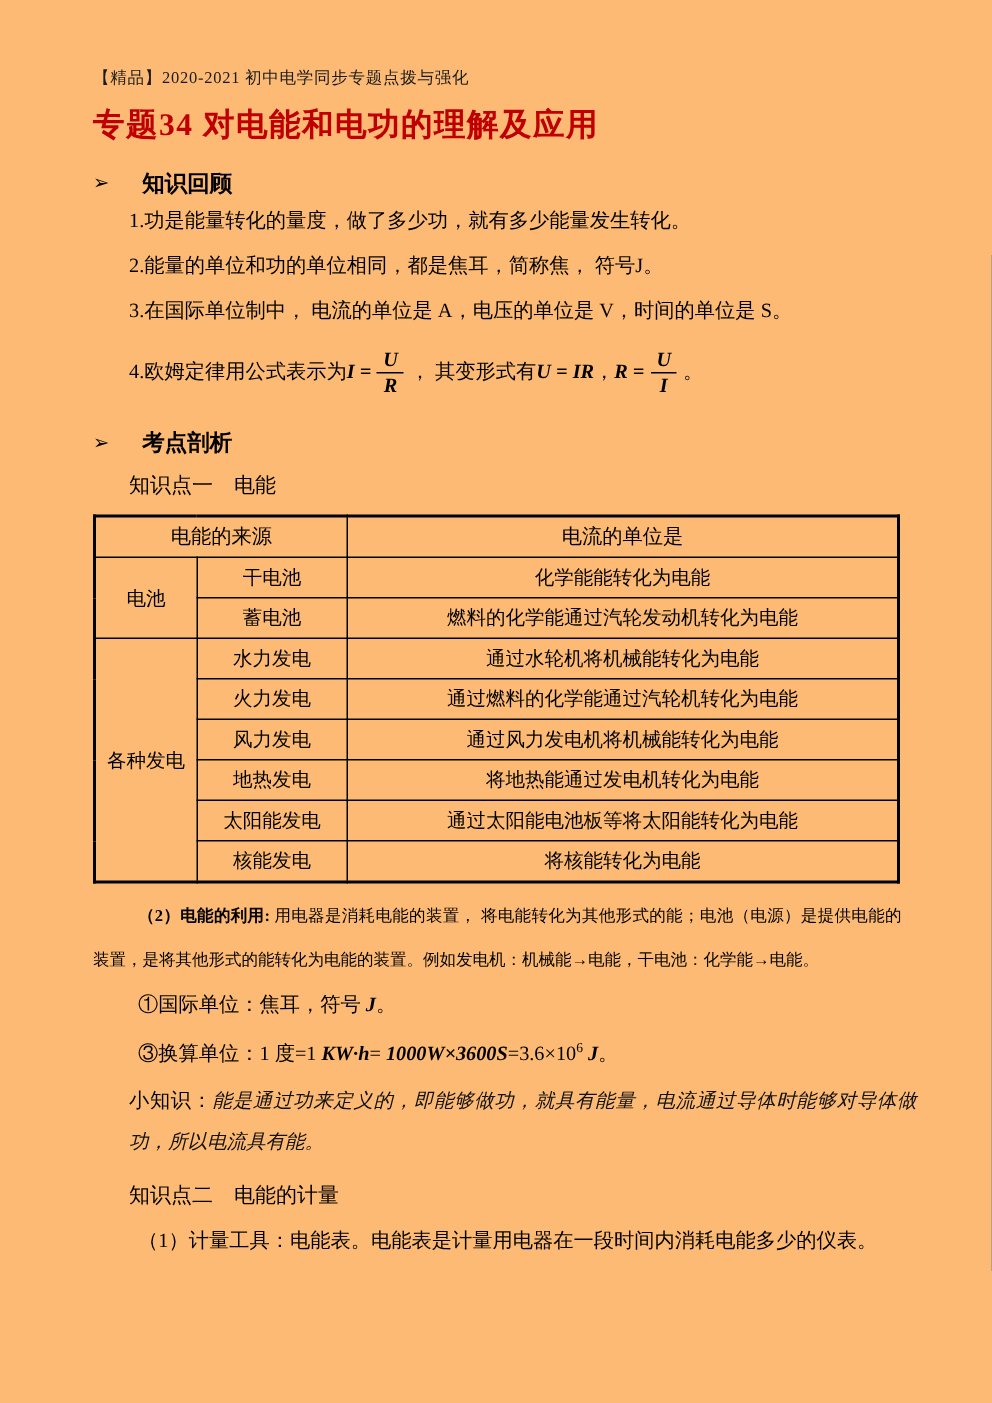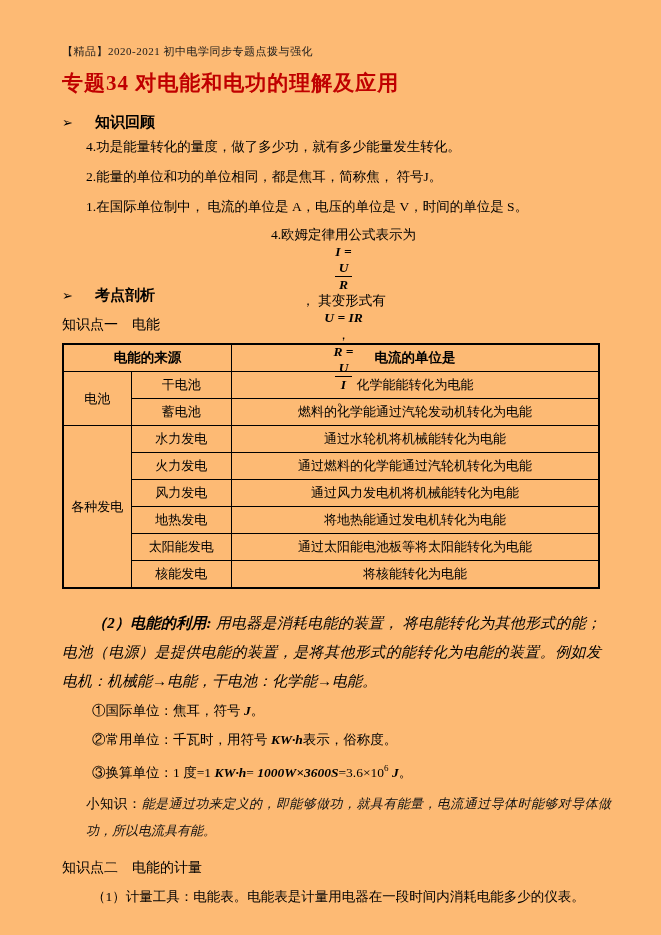--- a/index.html
+++ b/index.html
@@ -40,31 +40,31 @@
     margin-left:24px;
     font-size:13.5px;
     line-height:30px;
   }
   .formula-line{
     margin-left:24px;
     font-size:13.5px;
     margin-top:4px;margin-bottom:4px;
     display:flex;align-items:center;
     height:44px;
-    flex-direction:column;
   }
   .mvar{font-weight:bold;font-style:italic;font-family:"Liberation Serif",serif;}
   .frac{
     display:inline-block;text-align:center;vertical-align:middle;
     font-weight:bold;font-style:italic;line-height:1.15;
     margin:0 4px;
   }
   .frac .num{display:block;border-bottom:1.5px solid #000;padding:0 4px;}
   .frac .den{display:block;padding:0 4px;}
   .kp-title{
+    margin-left:24px;
     font-size:14px;
     line-height:28px;
     margin-top:6px;
   }
   .sub-heading{
     margin-left:30px;
     font-size:14px;font-weight:bold;
     line-height:27px;
     margin-top:2px;
   }
@@ -74,28 +74,27 @@
     margin-top:4px;
     font-size:13px;
   }
   table.src td{
     border:1px solid #000;
     text-align:center;
     height:26px;
     padding:0 2px;
   }
   table.src{border:2px solid #000;}
-  table.src .hdr{font-weight:bold;font-size:13.5px;}
+  table.src .hdr{font-weight:normal;font-size:13.5px;}
   .para{
-    font-size:15px;
+    font-size:11px;
     line-height:29px;
     text-align:justify;
     text-indent:30px;
-    margin-top:20px;
-    font-style:italic;
+    margin-top:8px;
   }
   .unit-line{
     margin-left:30px;
     font-size:13.5px;
     line-height:29px;
   }
   .unit-line sup{font-size:9px;}
   .tip{
     margin-left:24px;margin-right:-10px;
     font-size:13px;
@@ -113,23 +112,23 @@
 
   <div class="doc-header">【精品】2020-2021 初中电学同步专题点拨与强化</div>
 
   <div class="doc-title">专题34 对电能和电功的理解及应用</div>
 
   <div class="sec-heading">
     <span class="arrow">➢</span>
     <span>知识回顾</span>
   </div>
 
-  <div class="body-line">4.功是能量转化的量度，做了多少功，就有多少能量发生转化。</div>
+  <div class="body-line">1.功是能量转化的量度，做了多少功，就有多少能量发生转化。</div>
   <div class="body-line">2.能量的单位和功的单位相同，都是焦耳，简称焦， 符号J。</div>
-  <div class="body-line">1.在国际单位制中， 电流的单位是 A，电压的单位是 V，时间的单位是 S。</div>
+  <div class="body-line">3.在国际单位制中， 电流的单位是 A，电压的单位是 V，时间的单位是 S。</div>
 
   <div class="formula-line">
     <span>4.欧姆定律用公式表示为 </span>
     <span class="mvar">I =</span>
     <span class="frac">
       <span class="num">U</span>
       <span class="den">R</span>
     </span>
     <span>， 其变形式有 </span>
     <span class="mvar">U = IR</span>
@@ -193,23 +192,20 @@
     </tbody>
   </table>
 
   <div class="para"><b>（2）电能的利用:</b><span> 用电器是消耗电能的装置， 将电能转化为其他形式的能；电池（电源）是提供电能的装置，是将其他形式的能转化为电能的装置。例如发电机：机械能→电能，干电池：化学能→电能。</span></div>
 
 
   <div class="unit-line">
     <span>①</span><span>国际单位：焦耳，符号 </span><span class="mvar">J</span><span>。</span>
   </div>
   <div class="unit-line">
-    <span>②</span><span>常用单位：千瓦时，用符号 </span><span class="mvar">KW·h</span><span>表示，俗称度。</span>
-  </div>
-  <div class="unit-line">
     <span>③</span><span>换算单位：1 度=1 </span><span class="mvar">KW·h</span><span>= </span><span class="mvar">1000W×3600S</span><span>=3.6×10</span><sup>6</sup><span class="mvar"> J</span><span>。</span>
   </div>
 
   <div class="tip"><span class="tip-label">小知识：</span><span class="tip-text">能是通过功来定义的，即能够做功，就具有能量，电流通过导体时能够对导体做功，所以电流具有能。</span></div>
 
   <div class="kp-title" style="margin-top:10px;">知识点二　电能的计量</div>
 
   <div class="body-line" style="margin-left:30px;">（1）计量工具：电能表。电能表是计量用电器在一段时间内消耗电能多少的仪表。</div>
 
 </div>

